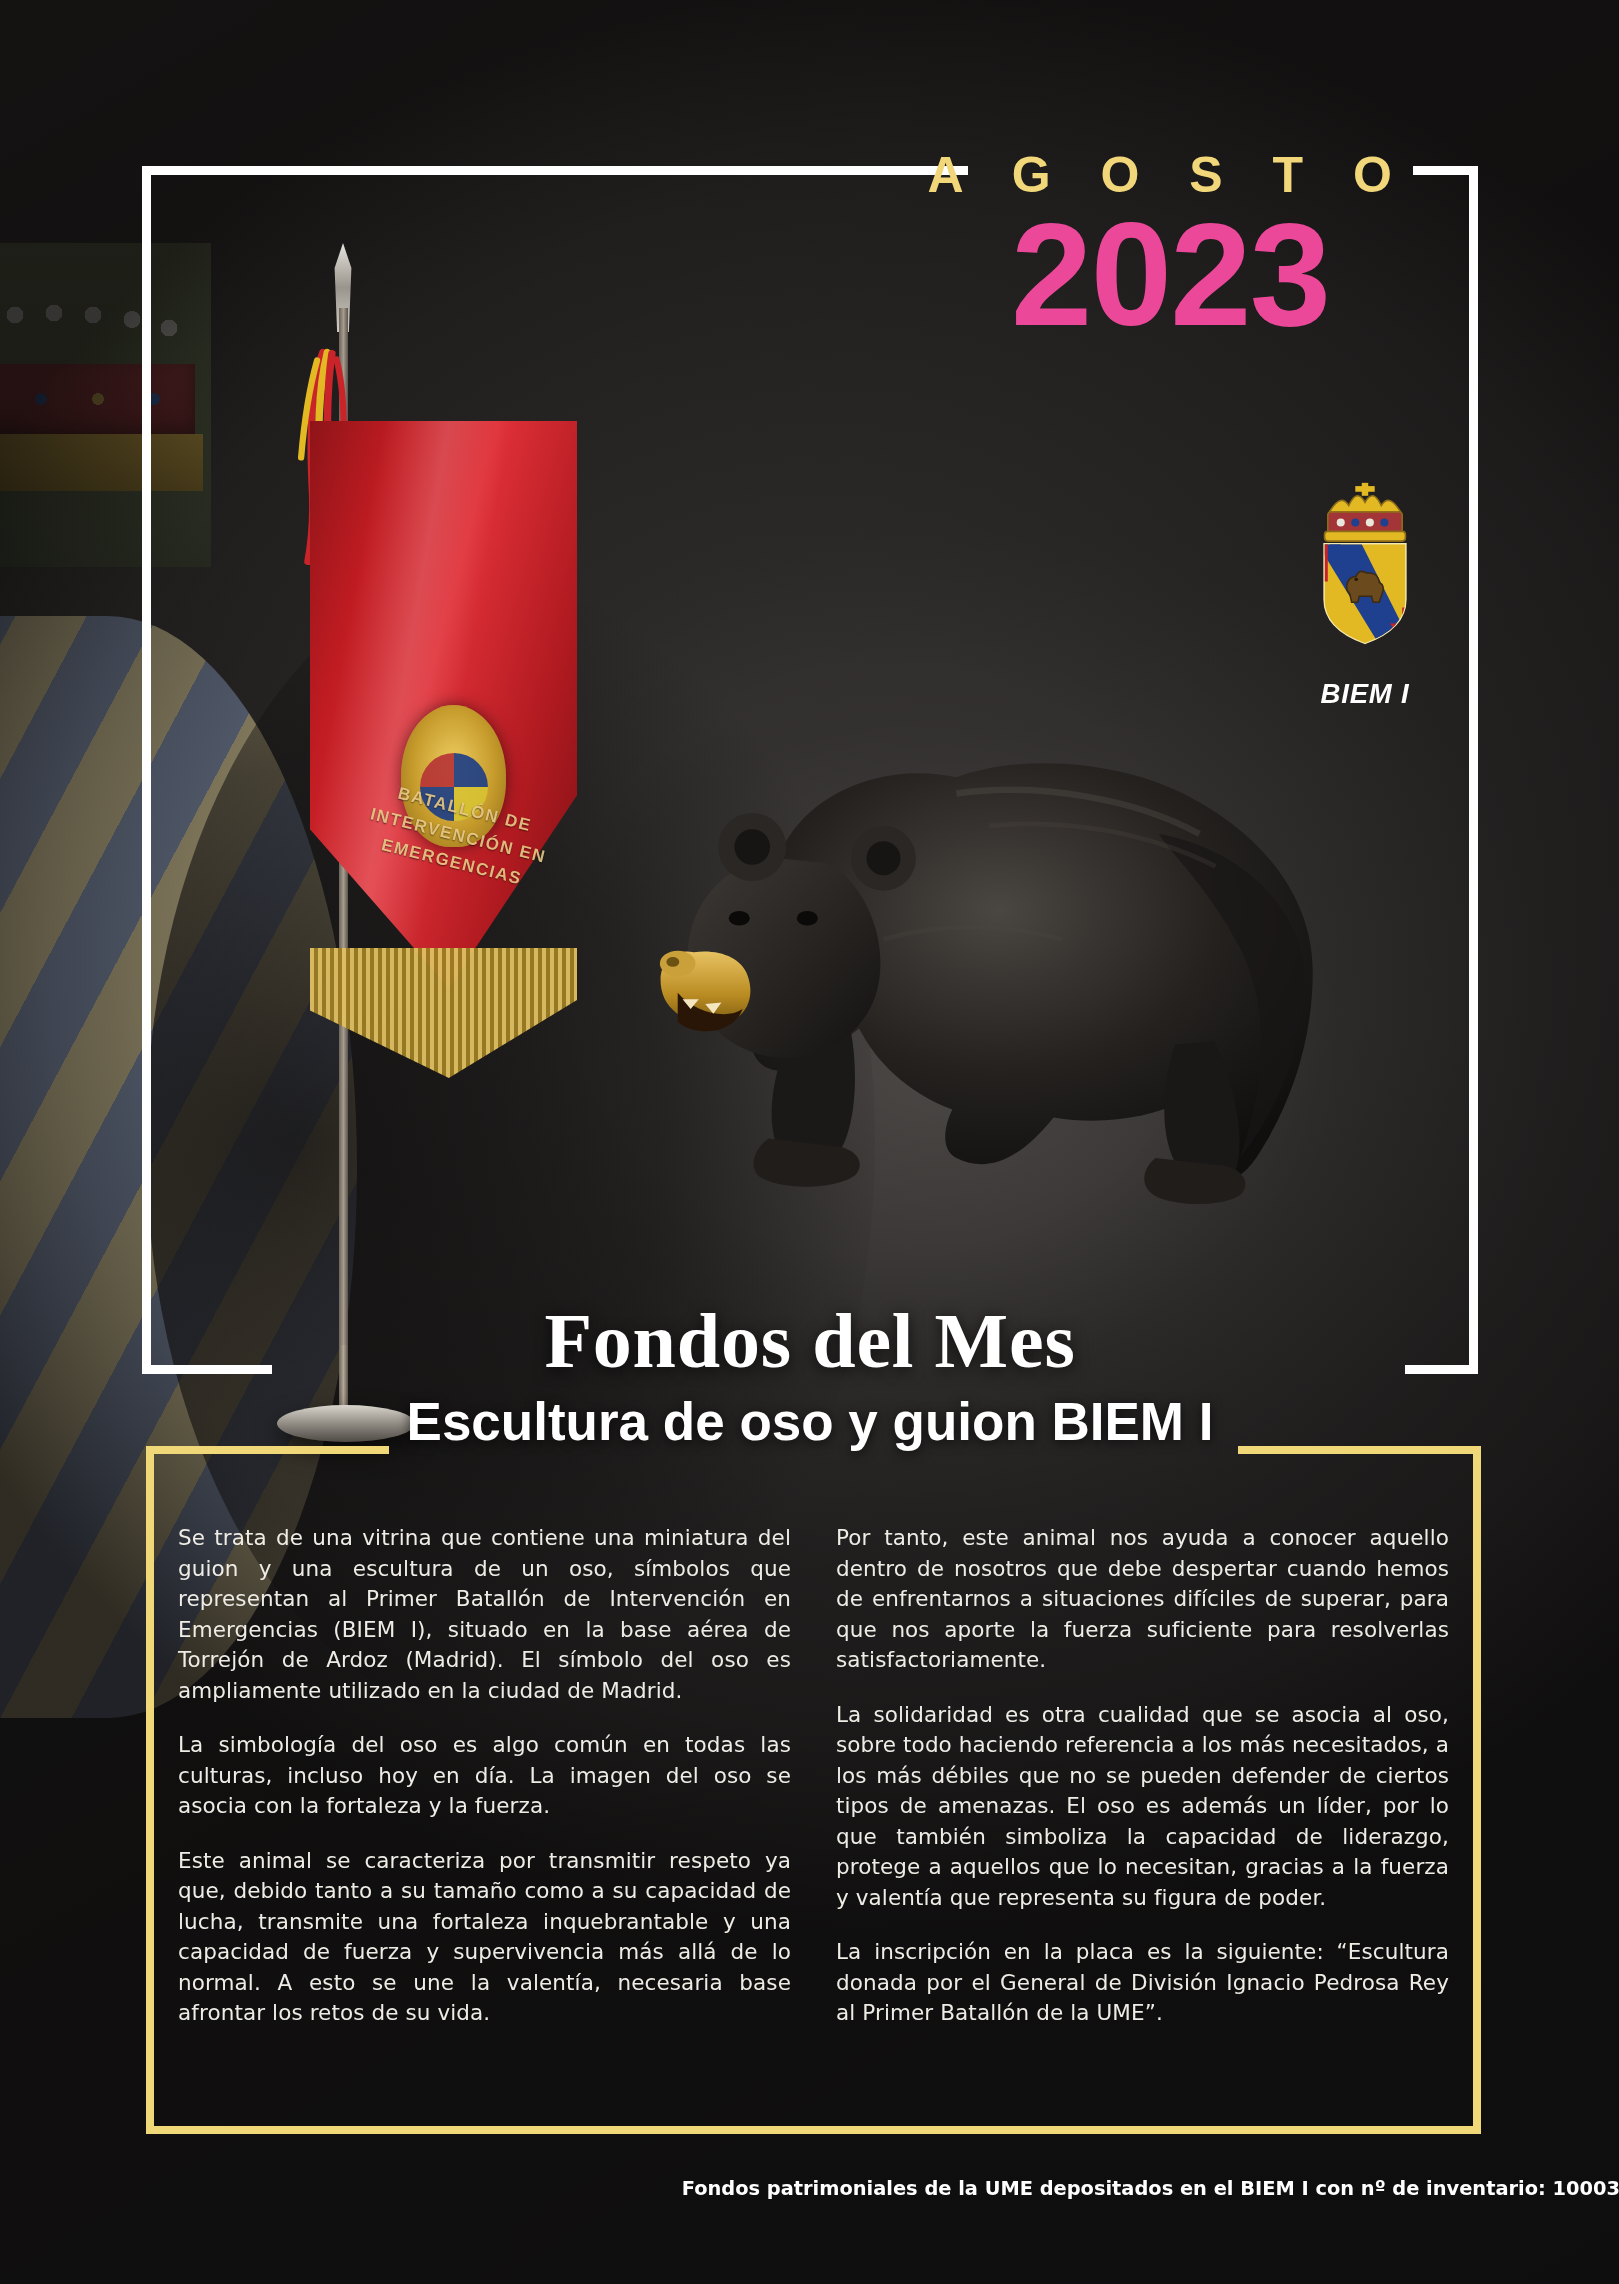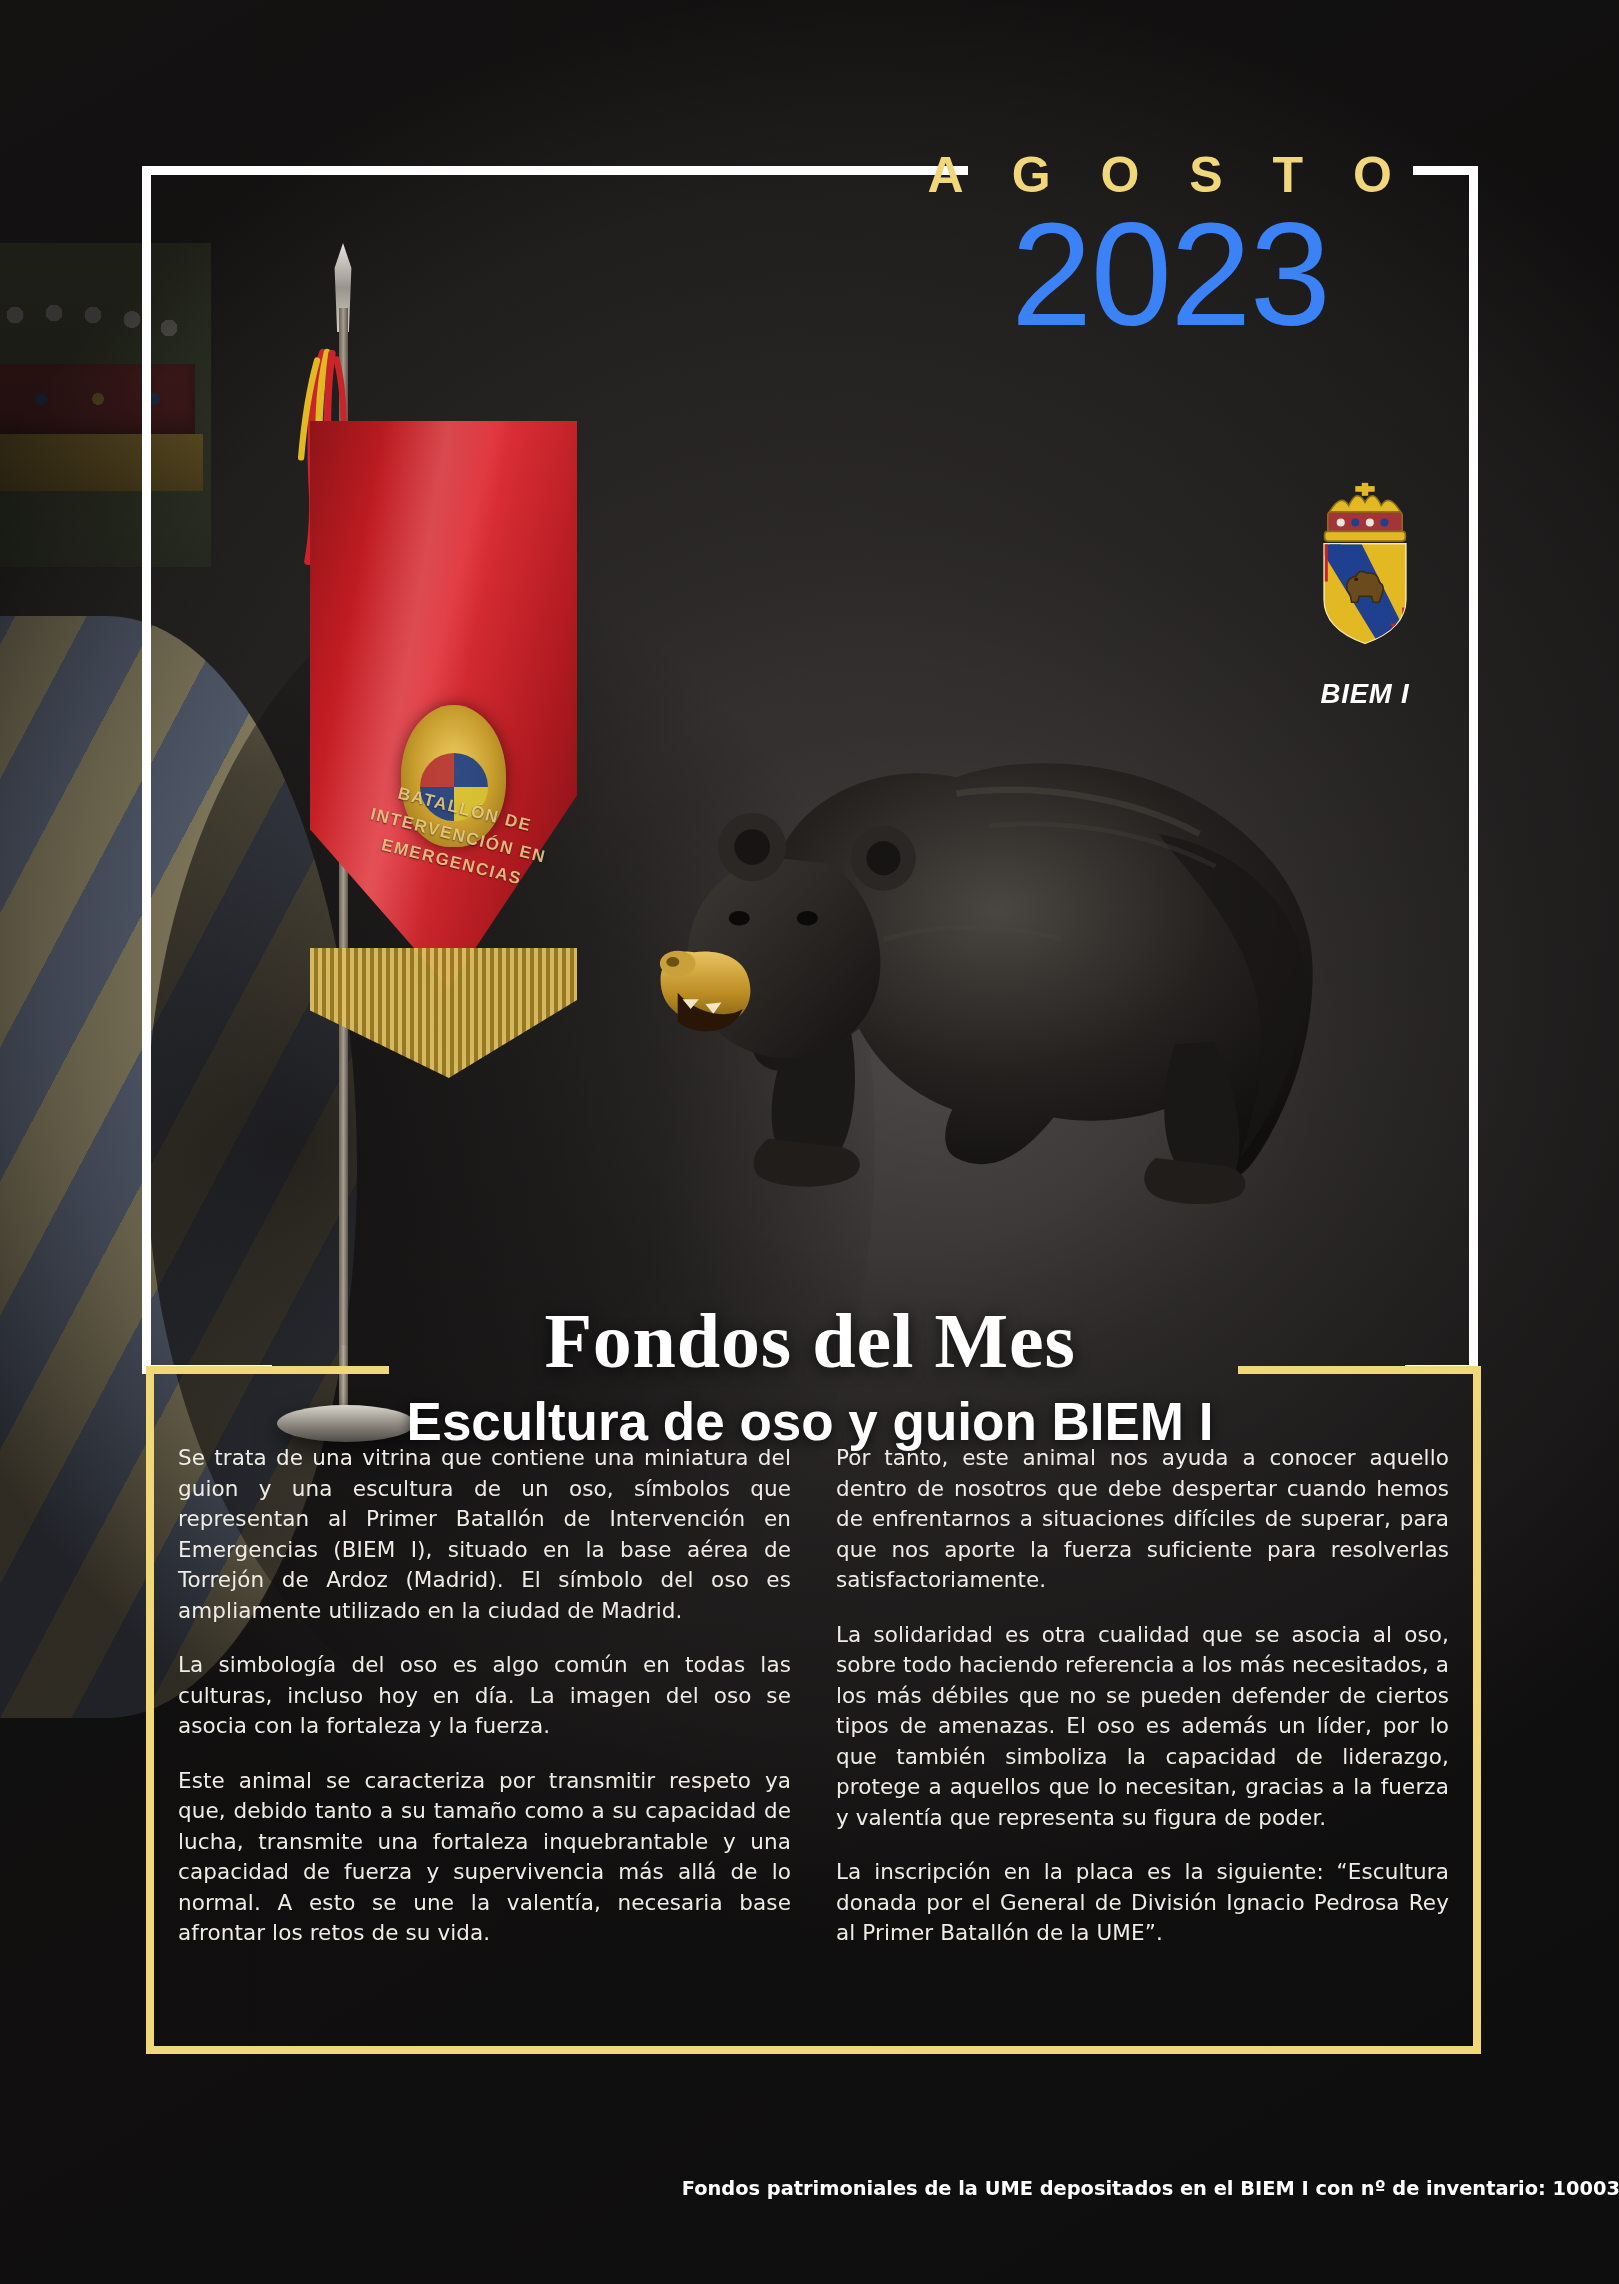--- a/index.html
+++ b/index.html
@@ -129,22 +129,22 @@
   .month {
     font-size: 50px;
     letter-spacing: 18px;
     font-weight: bold;
     color: #f1d77a;
     padding-right: 3.2px;
     line-height: 1.0;
   }
   .year {
     font-size: 146px;
-    font-weight: normal;
-    color: #3b82f6;
+    font-weight: bold;
+    color: #ec4899;
     line-height: 0.98;
     letter-spacing: -1.6px;
     margin-top: 3.2px;
   }
 
   
   .emblem {
     position: absolute;
     right: 182px; top: 478px;
     width: 146px;
@@ -259,21 +259,21 @@
     font-weight: bold;
     color: #ffffff;
     font-size: 53px;
     margin-top: 4.9px;
     text-shadow: 0 2.4px 11.3px rgba(0,0,0,0.7);
   }
 
   
   .text-frame {
     position: absolute;
-    left: 146px; top: 1366px;
+    left: 146px; top: 1446px;
     width: 1335px; height: 688px;
     z-index: 9;
   }
   .tf-corner { position: absolute; background: #f0d878; }
   .tf-tl-h { left: 0; top: 0; width: 243px; height: 8px; }
   .tf-tl-v { left: 0; top: 0; width: 8px; height: 688px; }
   .tf-tr-h { right: 0; top: 0; width: 243px; height: 8px; }
   .tf-tr-v { right: 0; top: 0; width: 8px; height: 688px; }
   .tf-b { left: 0; bottom: 0; width: 1335px; height: 8px; }
 

